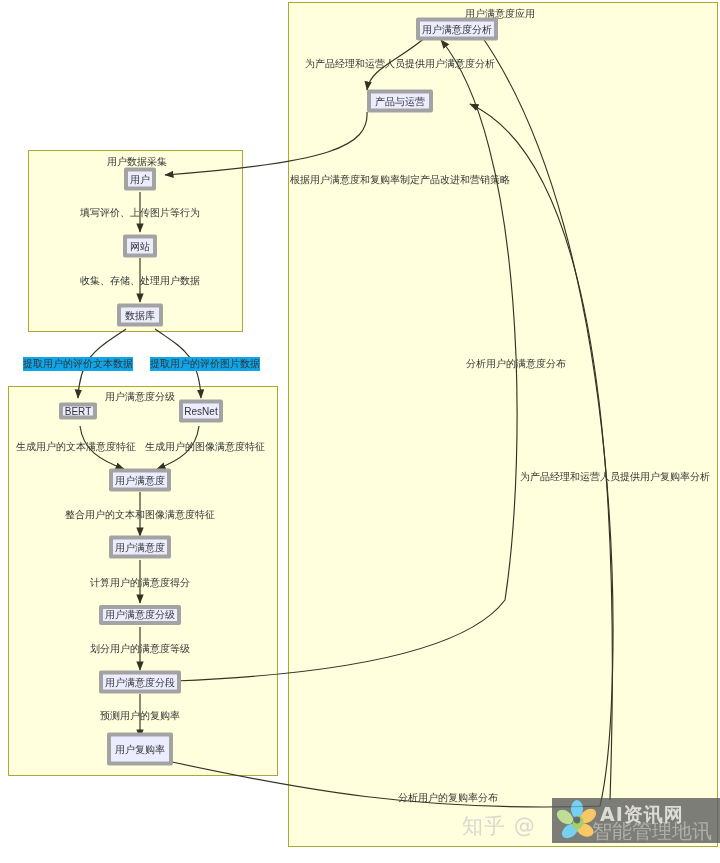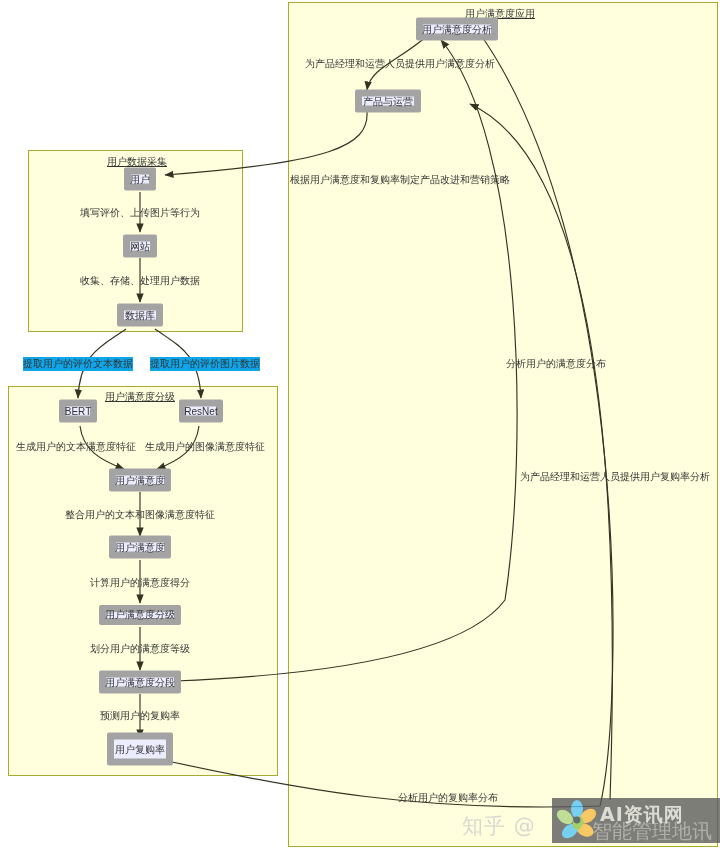--- a/index.html
+++ b/index.html
@@ -14,26 +14,25 @@
     background:#ffffde;
     border:1px solid #aaaa33;
     box-sizing:border-box;
   }
   .cluster-title{
     position:absolute;
     color:#333333;
     font-size:10px;
     white-space:nowrap;
     transform:translateX(-50%);
-    text-decoration:underline;
   }
   .node{
     position:absolute;
     background:#ececff;
-    border:7px solid #a3a3a3;
+    border:4px solid #a3a3a3;
     border-radius:2px;
     color:#333333;
     font-size:10px;
     display:flex;align-items:center;justify-content:center;
     white-space:nowrap;
     box-sizing:border-box;
     transform:translate(-50%,-50%);
     padding:0 6px;
   }
   .edge-label{
@@ -117,41 +116,41 @@
     </g>
   </svg>
 
   <div class="cluster-title" style="left:137px;top:155px;">用户数据采集</div>
   <div class="cluster-title" style="left:140px;top:390px;">用户满意度分级</div>
   <div class="cluster-title" style="left:500px;top:7px;">用户满意度应用</div>
 
   <div class="node" style="left:140px;top:179px;width:32px;height:23px;">用户</div>
   <div class="node" style="left:140px;top:246px;width:34px;height:23px;">网站</div>
   <div class="node" style="left:140px;top:315px;width:46px;height:23px;">数据库</div>
-  <div class="node" style="left:78px;top:411px;width:38px;height:23px;">BERT</div>
+  <div class="node" style="left:78px;top:411px;width:38px;height:17px;">BERT</div>
   <div class="node" style="left:201px;top:411px;width:44px;height:23px;">ResNet</div>
   <div class="node" style="left:140px;top:480px;width:62px;height:23px;">用户满意度</div>
   <div class="node" style="left:140px;top:547px;width:62px;height:23px;">用户满意度</div>
   <div class="node" style="left:140px;top:615px;width:82px;height:20px;">用户满意度分级</div>
   <div class="node" style="left:140px;top:682px;width:82px;height:23px;">用户满意度分段</div>
   <div class="node" style="left:140px;top:749px;width:66px;height:33px;">用户复购率</div>
   <div class="node" style="left:457px;top:29px;width:82px;height:23px;">用户满意度分析</div>
-  <div class="node" style="left:388px;top:101px;width:66px;height:23px;">产品与运营</div>
+  <div class="node" style="left:400px;top:101px;width:66px;height:23px;">产品与运营</div>
 
   <div class="edge-label" style="left:140px;top:206px;">填写评价、上传图片等行为</div>
   <div class="edge-label" style="left:140px;top:274px;">收集、存储、处理用户数据</div>
   <div class="edge-label onwhite" style="left:78px;top:357px;">提取用户的评价文本数据</div>
   <div class="edge-label onwhite" style="left:205px;top:357px;">提取用户的评价图片数据</div>
   <div class="edge-label" style="left:76px;top:440px;">生成用户的文本满意度特征</div>
   <div class="edge-label" style="left:205px;top:440px;">生成用户的图像满意度特征</div>
   <div class="edge-label" style="left:140px;top:508px;">整合用户的文本和图像满意度特征</div>
   <div class="edge-label" style="left:140px;top:576px;">计算用户的满意度得分</div>
   <div class="edge-label" style="left:140px;top:642px;">划分用户的满意度等级</div>
   <div class="edge-label" style="left:140px;top:709px;">预测用户的复购率</div>
-  <div class="edge-label" style="left:516px;top:357px;margin-left:40px;">分析用户的满意度分布</div>
+  <div class="edge-label" style="left:516px;top:357px;">分析用户的满意度分布</div>
   <div class="edge-label" style="left:448px;top:791px;">分析用户的复购率分布</div>
   <div class="edge-label" style="left:400px;top:57px;">为产品经理和运营人员提供用户满意度分析</div>
   <div class="edge-label" style="left:615px;top:470px;">为产品经理和运营人员提供用户复购率分析</div>
   <div class="edge-label" style="left:400px;top:125px;margin-top:48px;">根据用户满意度和复购率制定产品改进和营销策略</div>
 
   <div id="wm-zhihu">知乎 @</div>
   <div id="wm-logo">
     <svg width="46" height="45" viewBox="0 0 46 45" style="position:absolute;left:2px;top:1px;">
       <g>
         <ellipse cx="23" cy="10" rx="6" ry="9" fill="#4fc3f7"></ellipse>

